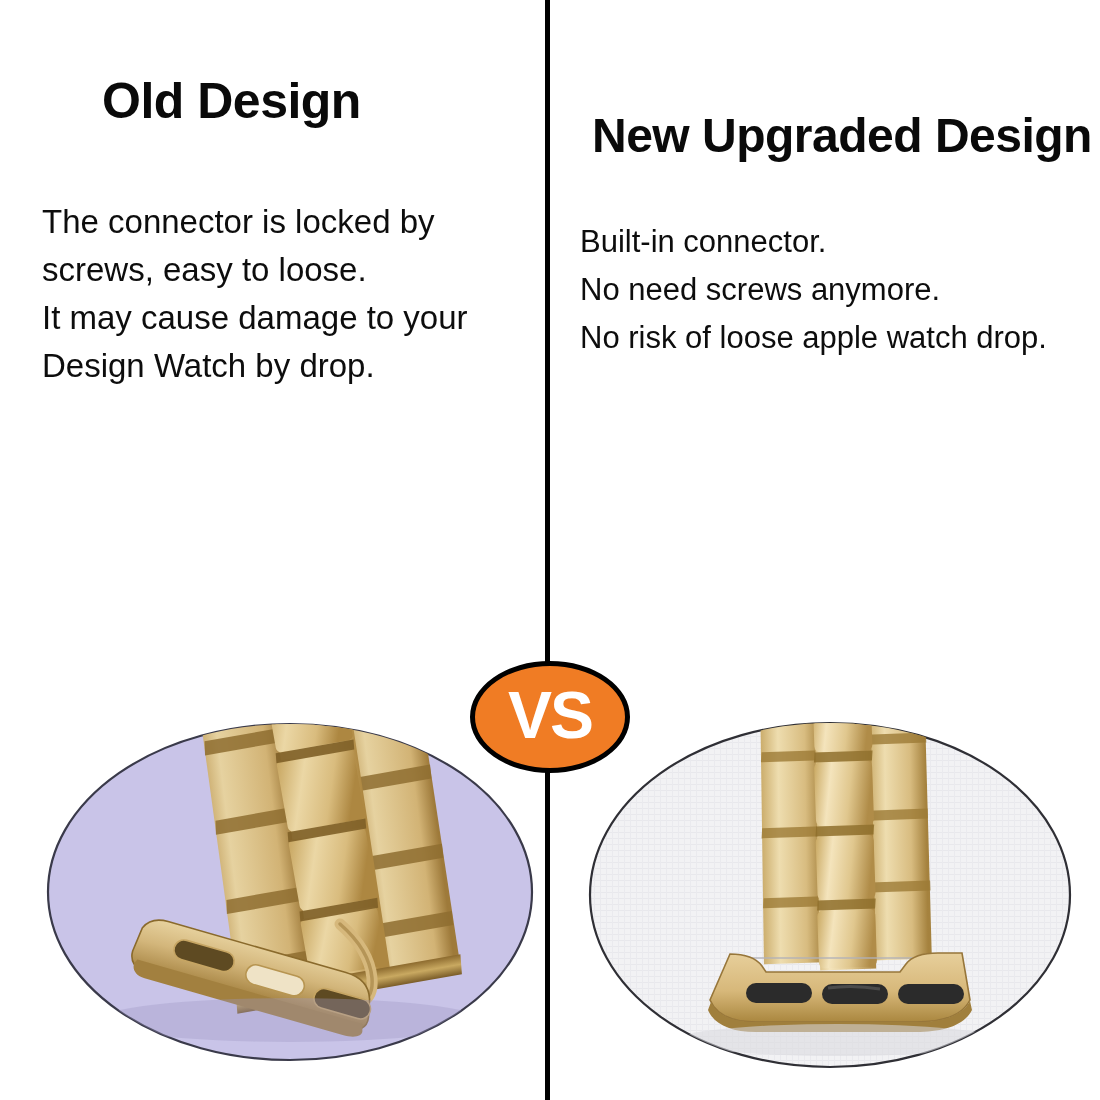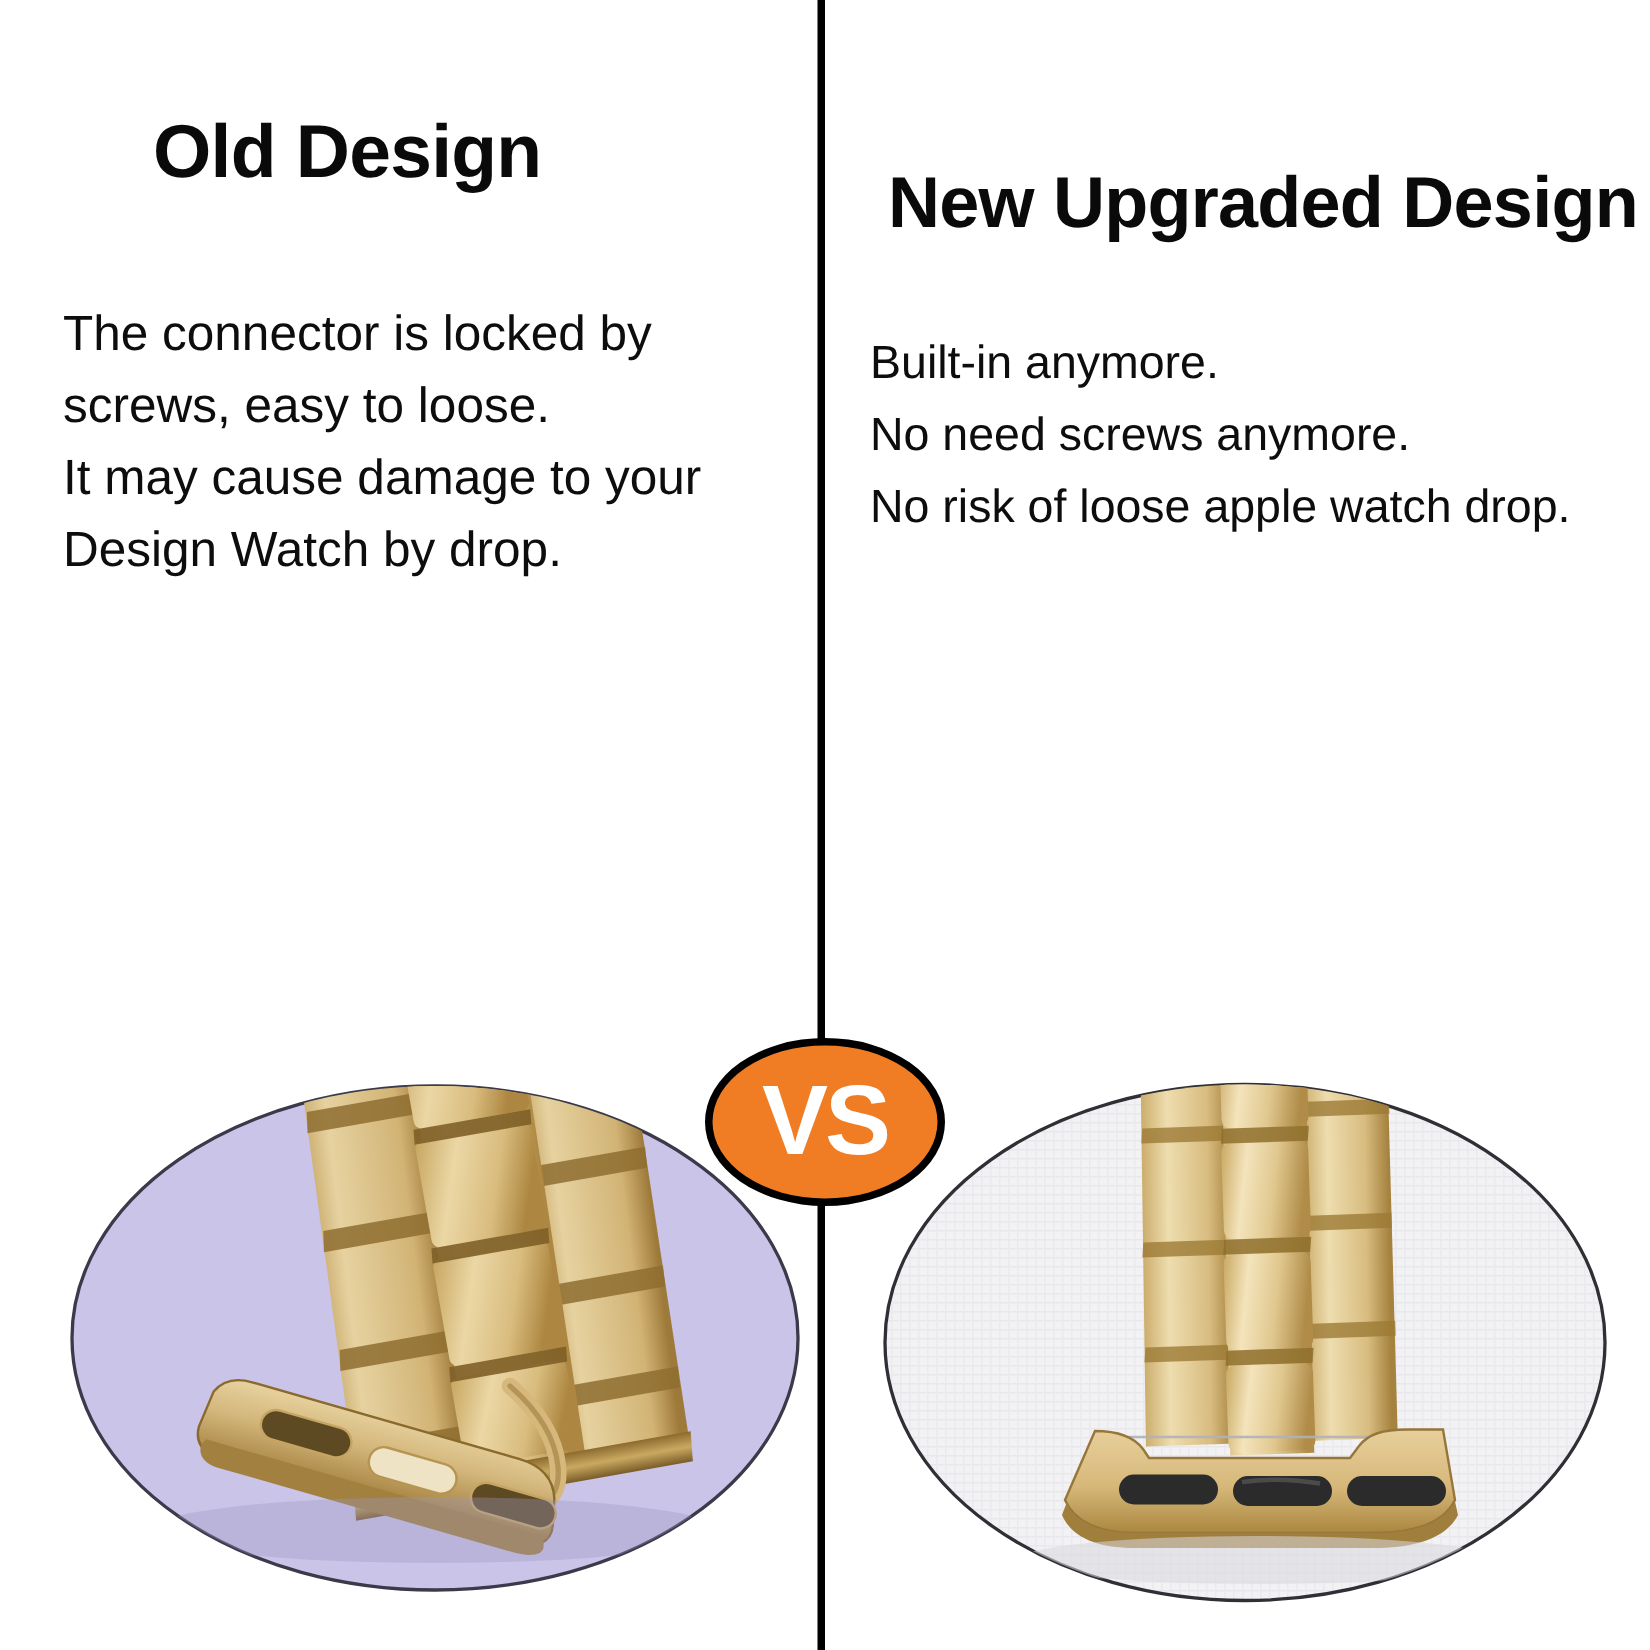--- a/index.html
+++ b/index.html
@@ -72,21 +72,21 @@
   .photo { position: absolute; overflow: hidden; }
   .photo.left-p  { left: 40px;  top: 690px; width: 505px; height: 400px; }
   .photo.right-p { left: 20px;  top: 700px; width: 520px; height: 390px; }
 
   .photo svg { display: block; width: 100%; height: 100%; }
 
   
   .vs-badge {
     position: absolute;
     left: 470px;
-    top: 692px;
+    top: 661px;
     width: 160px;
     height: 112px;
     z-index: 10;
   }
   .vs-badge .oval {
     position: absolute;
     inset: 0;
     background: #F07C24;
     border: 5px solid #000000;
     border-radius: 50%;
@@ -207,21 +207,21 @@
         </g>
       </svg>
     </div>
   </div>
 
   <div class="panel right">
 
     <div class="heading right-h">New Upgraded Design</div>
 
     <div class="body-text right-b">
-      <span class="line">Built-in anymore.</span>
+      <span class="line">Built-in connector.</span>
       <span class="line">No need screws anymore.</span>
       <span class="line">No risk of loose apple watch drop.</span>
     </div>
 
     <div class="photo right-p">
       <svg viewBox="0 0 520 390" xmlns="http://www.w3.org/2000/svg">
         <defs>
           <linearGradient id="rgoldA" x1="0" y1="0" x2="1" y2="0.15">
             <stop offset="0" stop-color="#C9A861"></stop>
             <stop offset="0.3" stop-color="#F4E4BC"></stop>

